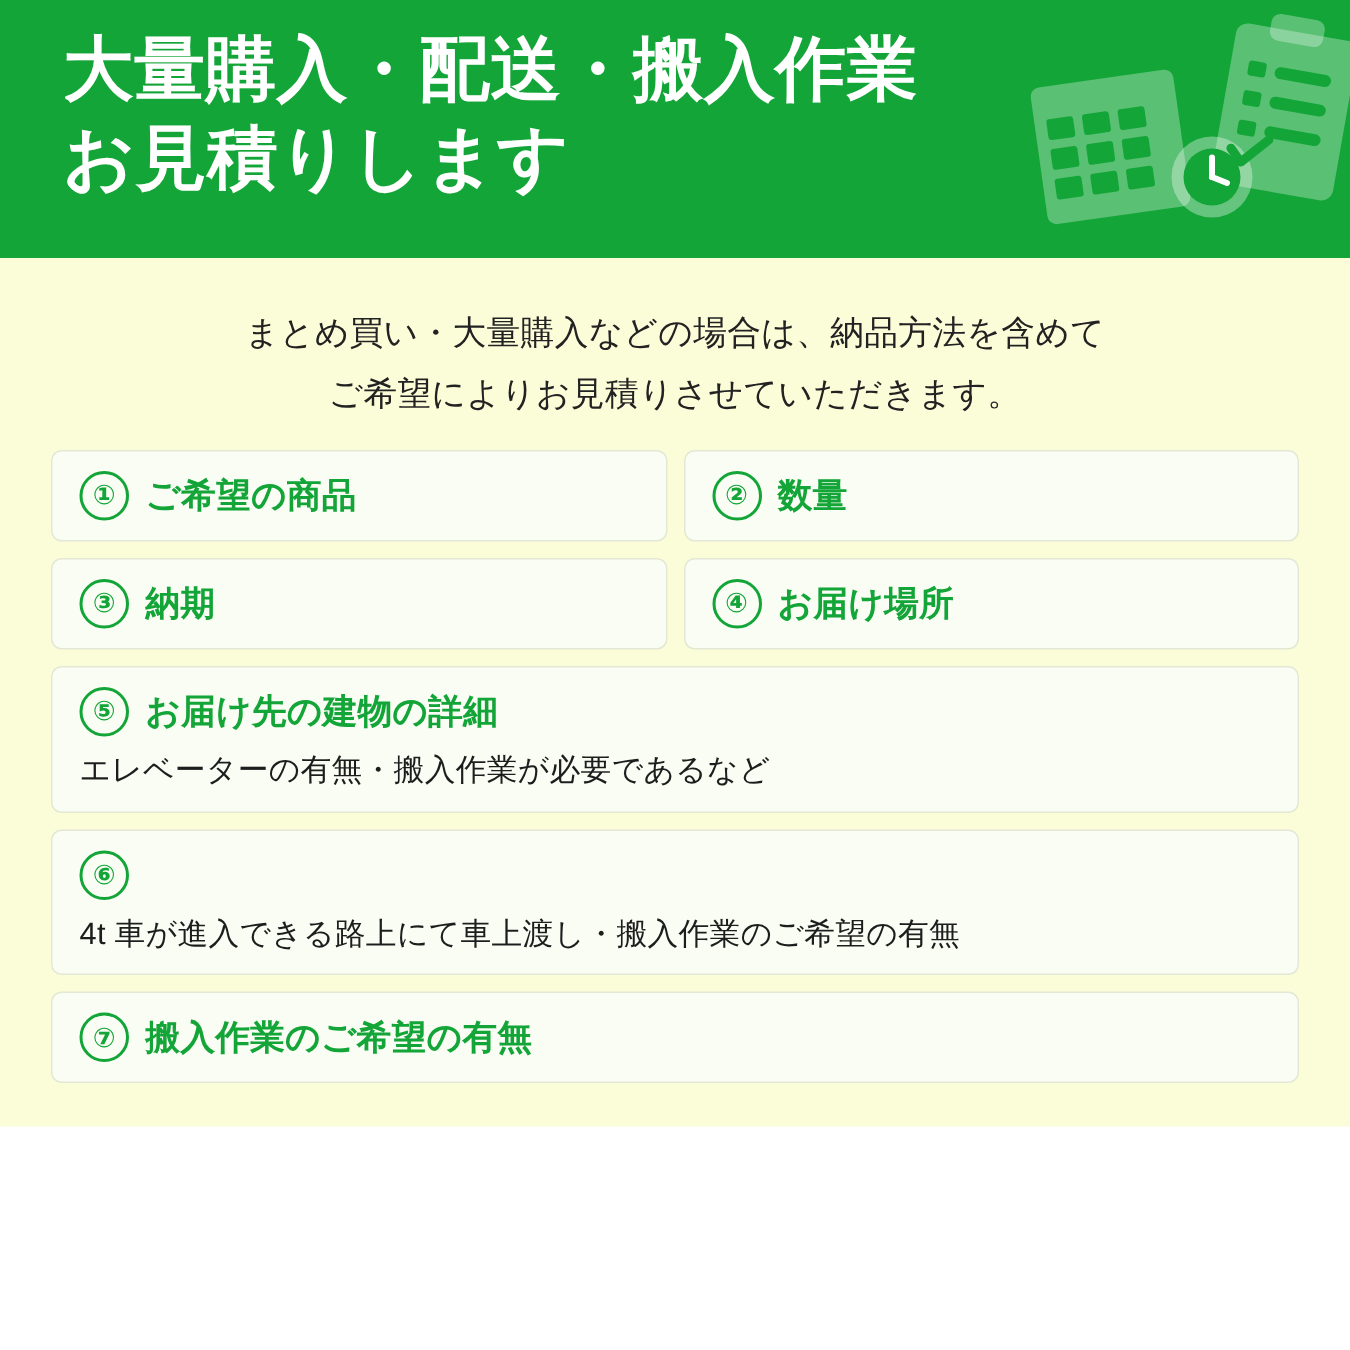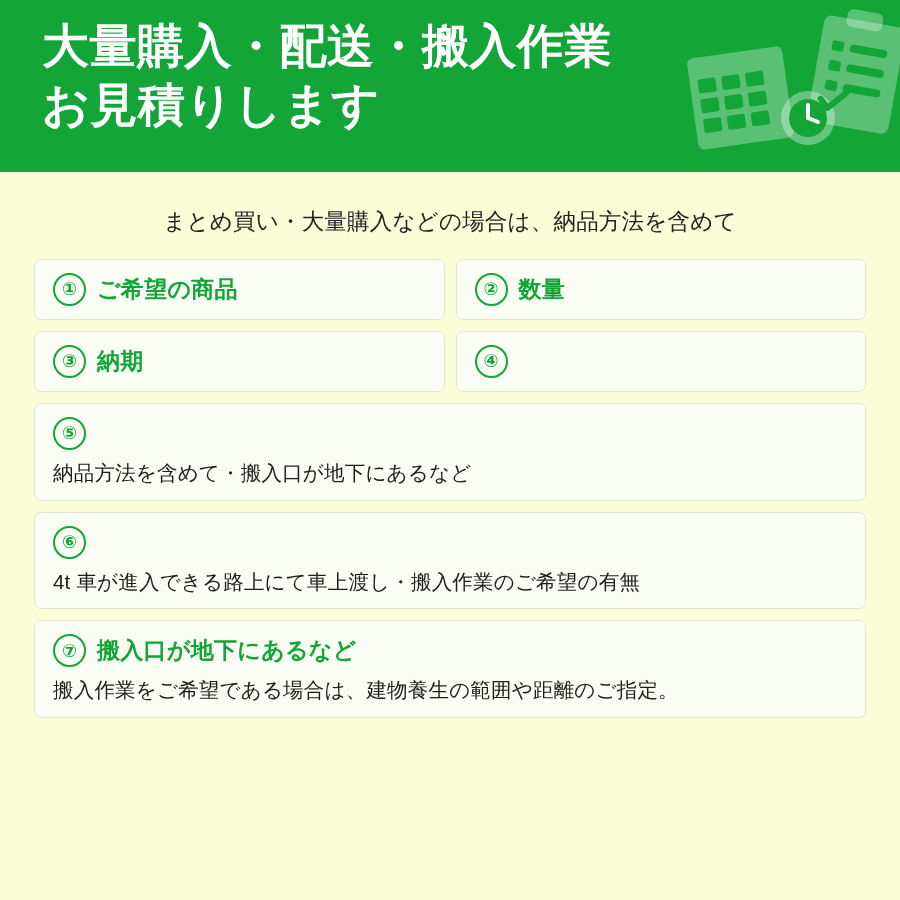--- a/index.html
+++ b/index.html
@@ -47,21 +47,21 @@
     top: 4px;
     width: 240px;
     height: 168px;
     opacity: 1;
   }
 
   
   .body-area {
     position: relative;
     width: 900px;
-    height: 728px;
+    height: 579px;
     background: #fbfcd8;
     box-sizing: border-box;
     padding: 0 34px;
   }
   .lead {
     padding-top: 30px;
     text-align: center;
     color: #222222;
     font-size: 22.5px;
     line-height: 1.82;
@@ -177,20 +177,21 @@
           <path d="M150 100 l8 8 l16 -18" stroke="#13a538" stroke-width="6" fill="none" stroke-linecap="round" stroke-linejoin="round"></path>
         </g>
       </svg>
     </div>
   </div>
 
   <div class="body-area">
 
     <div class="lead">
       <div>まとめ買い・大量購入などの場合は、納品方法を含めて</div>
+      <div>ご希望によりお見積りさせていただきます。</div>
     </div>
 
     <div class="grid">
 
       <div class="card half">
         <div class="card-head">
           <span class="num">①</span>
           <span class="card-title">ご希望の商品</span>
         </div>
       </div>
@@ -205,40 +206,41 @@
       <div class="card half">
         <div class="card-head">
           <span class="num">③</span>
           <span class="card-title">納期</span>
         </div>
       </div>
 
       <div class="card half">
         <div class="card-head">
           <span class="num">④</span>
+          <span class="card-title">お届け場所</span>
         </div>
       </div>
 
       <div class="card full">
         <div class="card-head">
           <span class="num">⑤</span>
-        </div>
-        <div class="card-sub">納品方法を含めて・搬入口が地下にあるなど</div>
+          <span class="card-title">お届け先の建物の詳細</span>
+        </div>
+        <div class="card-sub">エレベーターの有無・搬入作業が必要であるなど</div>
       </div>
 
       <div class="card full">
         <div class="card-head">
           <span class="num">⑥</span>
         </div>
         <div class="card-sub">4t 車が進入できる路上にて車上渡し・搬入作業のご希望の有無</div>
       </div>
 
       <div class="card full">
         <div class="card-head">
           <span class="num">⑦</span>
-          <span class="card-title">搬入口が地下にあるなど</span>
-        </div>
-        <div class="card-sub">搬入作業をご希望である場合は、建物養生の範囲や距離のご指定。</div>
+          <span class="card-title">搬入作業のご希望の有無</span>
+        </div>
       </div>
 
     </div>
   </div>
 </div>
 
 </body></html>

